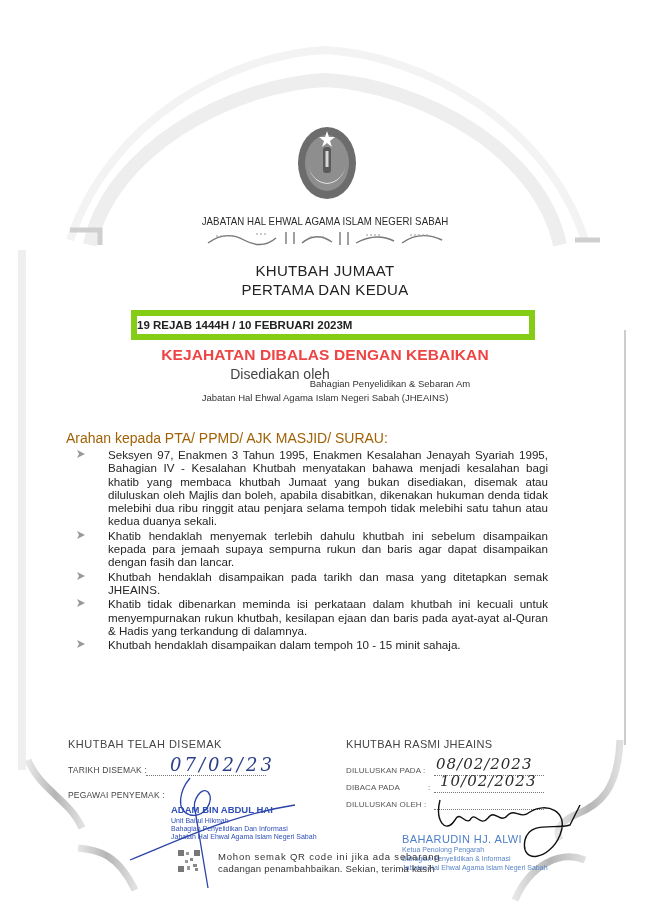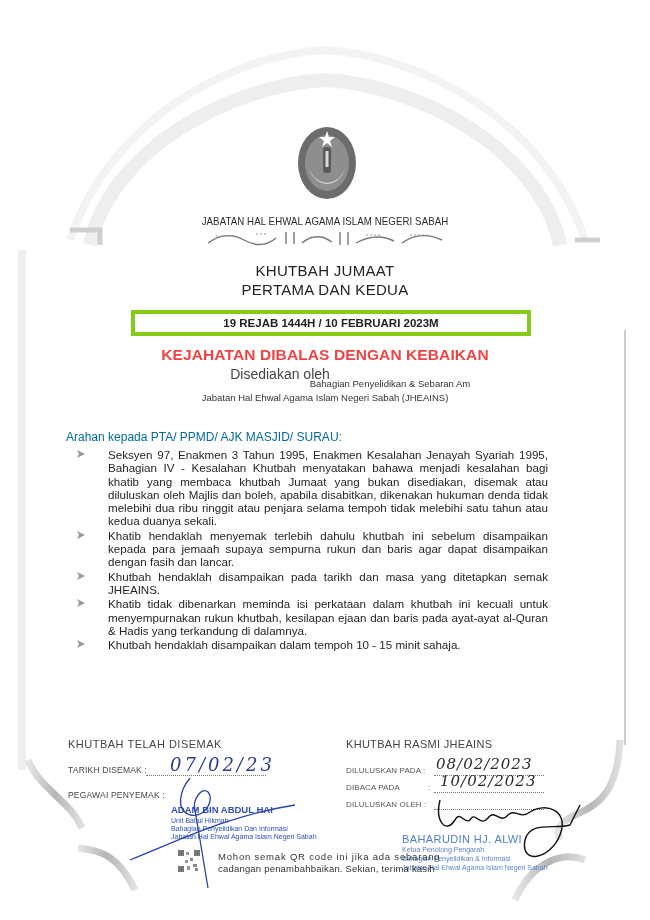--- a/index.html
+++ b/index.html
@@ -11,28 +11,28 @@
   .frame { position:absolute; left:0; top:0; width:650px; height:920px; pointer-events:none; }
 
   
   .logo { position:absolute; left:296px; top:123px; width:62px; height:78px; }
   .dept-name { position:absolute; left:0; width:650px; top:215px; text-align:center;
     font-size:10.5px; letter-spacing:0.1px; color:#2a2a2a; transform:scaleX(0.92); }
   .jawi { position:absolute; left:206px; top:228px; width:240px; height:20px; }
   .title1 { position:absolute; left:0; width:650px; top:262px; text-align:center; font-size:15px; color:#222; letter-spacing:0.3px; }
   .title2 { position:absolute; left:0; width:650px; top:281px; text-align:center; font-size:15px; color:#222; letter-spacing:0.3px; }
   .date-box { position:absolute; left:131px; top:310px; width:392px; height:18px;
-    border:4px solid #84cc16; text-align:center; font-size:11.5px; font-weight:bold; line-height:18px; color:#222; }
+    border:6px solid #84cc16; text-align:left; font-size:11.5px; font-weight:bold; line-height:18px; color:#222; }
   .topic { position:absolute; left:0; width:650px; top:346px; text-align:center; font-size:15.5px; font-weight:bold; color:#ef4444; letter-spacing:0.1px; }
   .prep-label { position:absolute; left:0; width:560px; top:366px; text-align:center; font-size:14px; color:#444; }
   .prep-line1 { position:absolute; left:17px; width:650px; top:378px; text-align:center; font-size:9.5px; color:#333;padding-left:48px; }
   .prep-line2 { position:absolute; left:0; width:650px; top:392px; text-align:center; font-size:9.5px; color:#333; }
 
   
-  .instr-head { position:absolute; left:66px; top:430px; font-size:12px; color:#0369a1; }
+  .instr-head { position:absolute; left:66px; top:430px; font-size:14px; color:#a16207; }
   .rules { position:absolute; left:76px; top:448px; width:472px; }
   .rule { position:relative; padding-left:32px; font-size:11.6px; line-height:13.3px; color:#252525; text-align:justify; margin-bottom:1px; }
   .rule .arrow { position:absolute; left:0; top:1px; width:10px; height:10px; }
   .rule .txt { display:block; }
 
   
   .semak-head { position:absolute; left:68px; top:738px; font-size:11px; color:#444; letter-spacing:0.5px; }
   .tarikh-label { position:absolute; left:68px; top:765px; font-size:8.5px; color:#444; letter-spacing:0.2px; }
   .tarikh-line { position:absolute; left:146px; top:775px; width:120px; border-bottom:1px dotted #777; }
   .tarikh-val { position:absolute; left:170px; top:754px; font-family:"DejaVu Serif", serif; font-style:italic; font-size:18px; color:#2c3f8a; letter-spacing:3px; }

